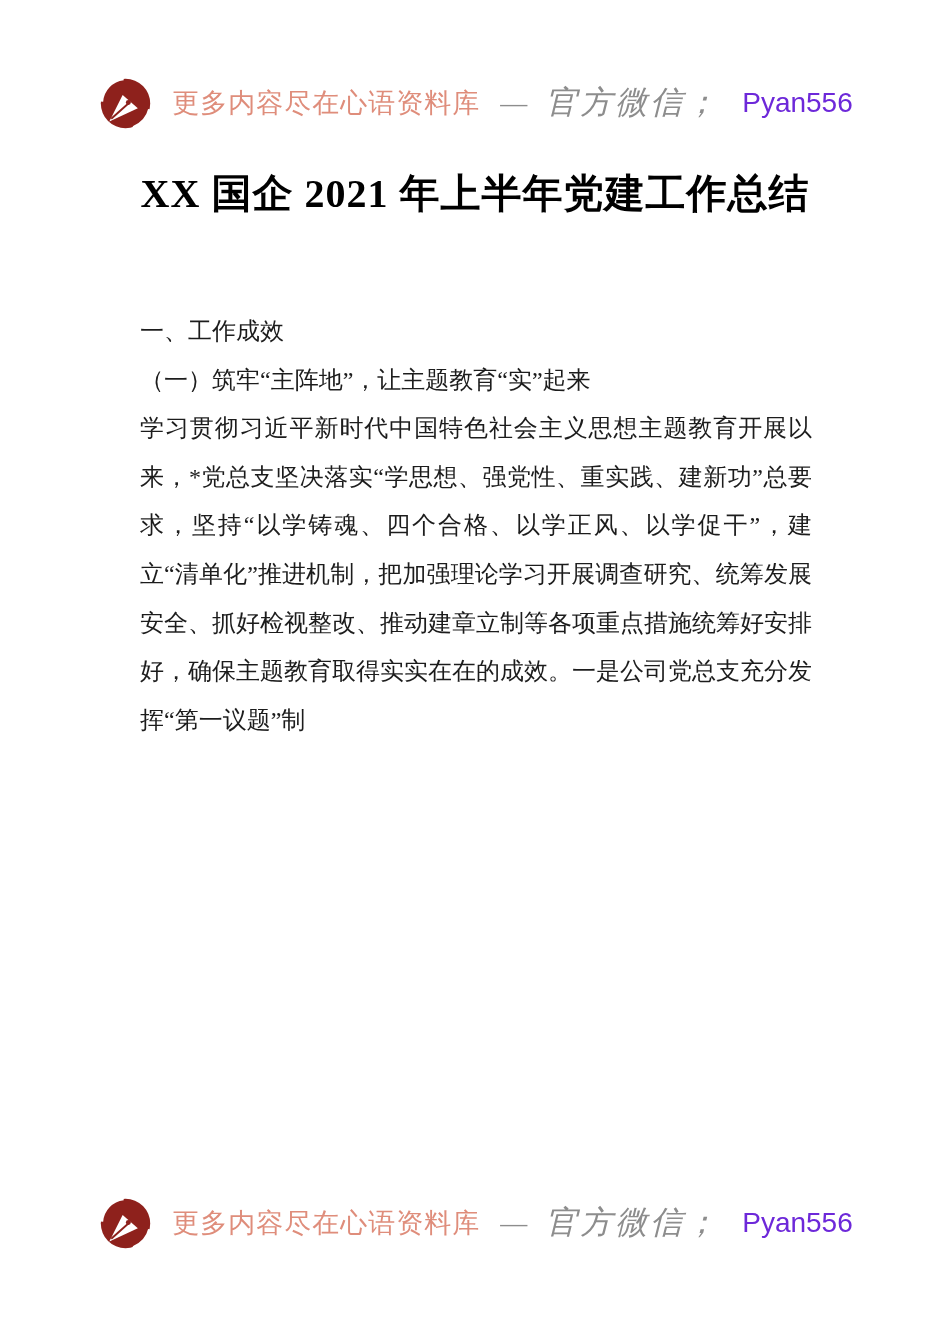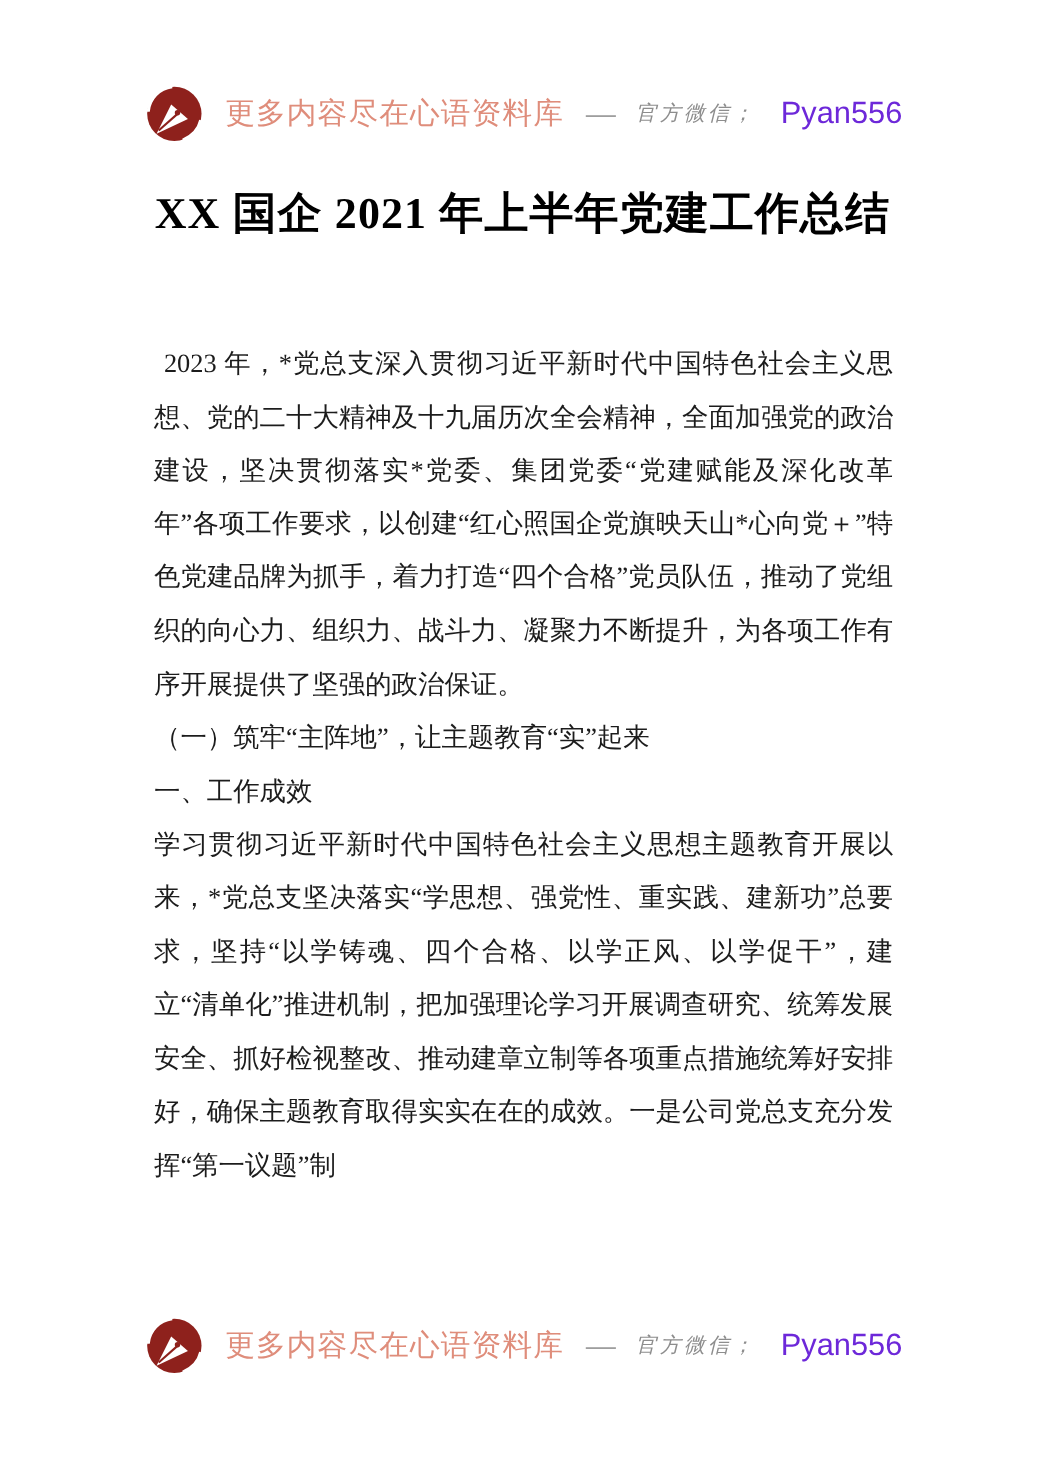--- a/index.html
+++ b/index.html
@@ -39,21 +39,21 @@
     font-size: 27px;
     letter-spacing: 1px;
   }
   .brand-sep {
     color: #8d8d8d;
     font-size: 27px;
     margin-left: 2px;
   }
   .brand-wechat {
     color: #8d8d8d;
-    font-size: 19px;
+    font-size: 32px;
     font-style: italic;
     letter-spacing: 3px;
   }
   .brand-id {
     color: #6d28d9;
     font-size: 28px;
     font-family: Liberation Sans, sans-serif;
     margin-left: 4px;
   }
   .doc-title {
@@ -101,23 +101,22 @@
     </svg>
     <span class="brand-site">更多内容尽在心语资料库</span>
       <span class="brand-sep">—</span>
       <span class="brand-wechat">官方微信；</span>
       <span class="brand-id">Pyan556</span>
   </div>
 
   <h1 class="doc-title">XX 国企 2021 年上半年党建工作总结</h1>
 
   <div class="doc-body">
-    <p class="slight-indent">2023 年，*党总支深入贯彻习近平新时代中国特色社会主义思想、党的二十大精神及十九届历次全会精神，全面加强党的政治建设，坚决贯彻落实*党委、集团党委“党建赋能及深化改革年”各项工作要求，以创建“红心照国企党旗映天山*心向党＋”特色党建品牌为抓手，着力打造“四个合格”党员队伍，推动了党组织的向心力、组织力、战斗力、凝聚力不断提升，为各项工作有序开展提供了坚强的政治保证。</p>
+    <p>一、工作成效</p>
     <p>（一）筑牢“主阵地”，让主题教育“实”起来</p>
-    <p>一、工作成效</p>
     <p>学习贯彻习近平新时代中国特色社会主义思想主题教育开展以来，*党总支坚决落实“学思想、强党性、重实践、建新功”总要求，坚持“以学铸魂、四个合格、以学正风、以学促干”，建立“清单化”推进机制，把加强理论学习开展调查研究、统筹发展安全、抓好检视整改、推动建章立制等各项重点措施统筹好安排好，确保主题教育取得实实在在的成效。一是公司党总支充分发挥“第一议题”制</p>
   </div>
 
   <div class="brand-bar at-bottom">
     <svg class="brand-logo" viewBox="0 0 60 60">
       <circle cx="30" cy="30" r="26" fill="#8e211c"></circle>
       <path d="M5 28 A26 26 0 0 1 28 4" stroke="#ffffff" stroke-width="3" fill="none"></path>
       <path d="M38 55 Q52 49 55 36" stroke="#ffffff" stroke-width="2.5" fill="none"></path>
       <path d="M13 49 L27 21 L43 35 Z" fill="#ffffff"></path>
       <line x1="15" y1="46" x2="33" y2="30" stroke="#8e211c" stroke-width="2"></line>

